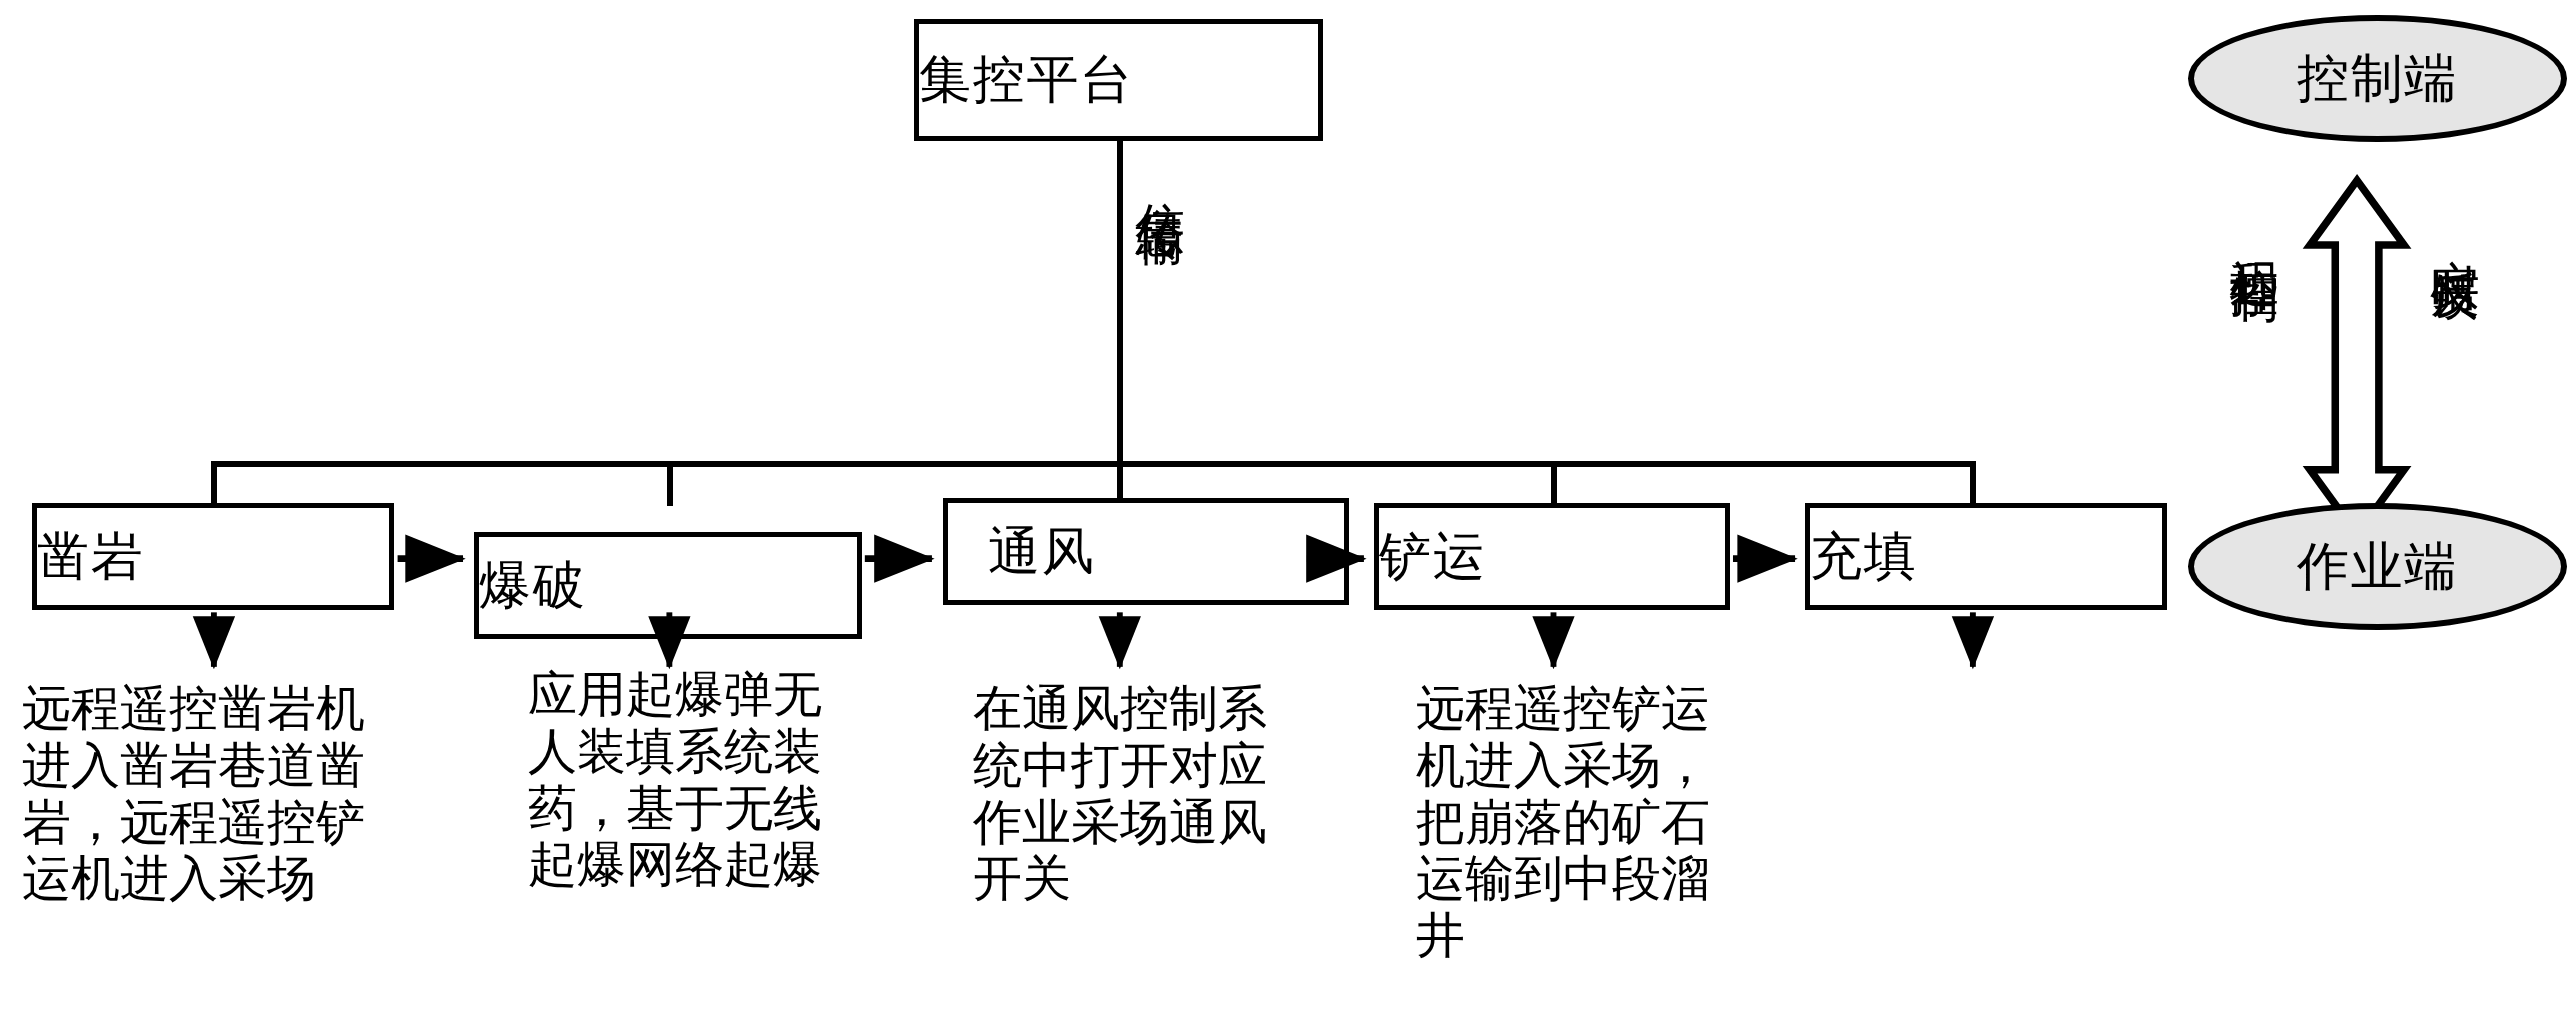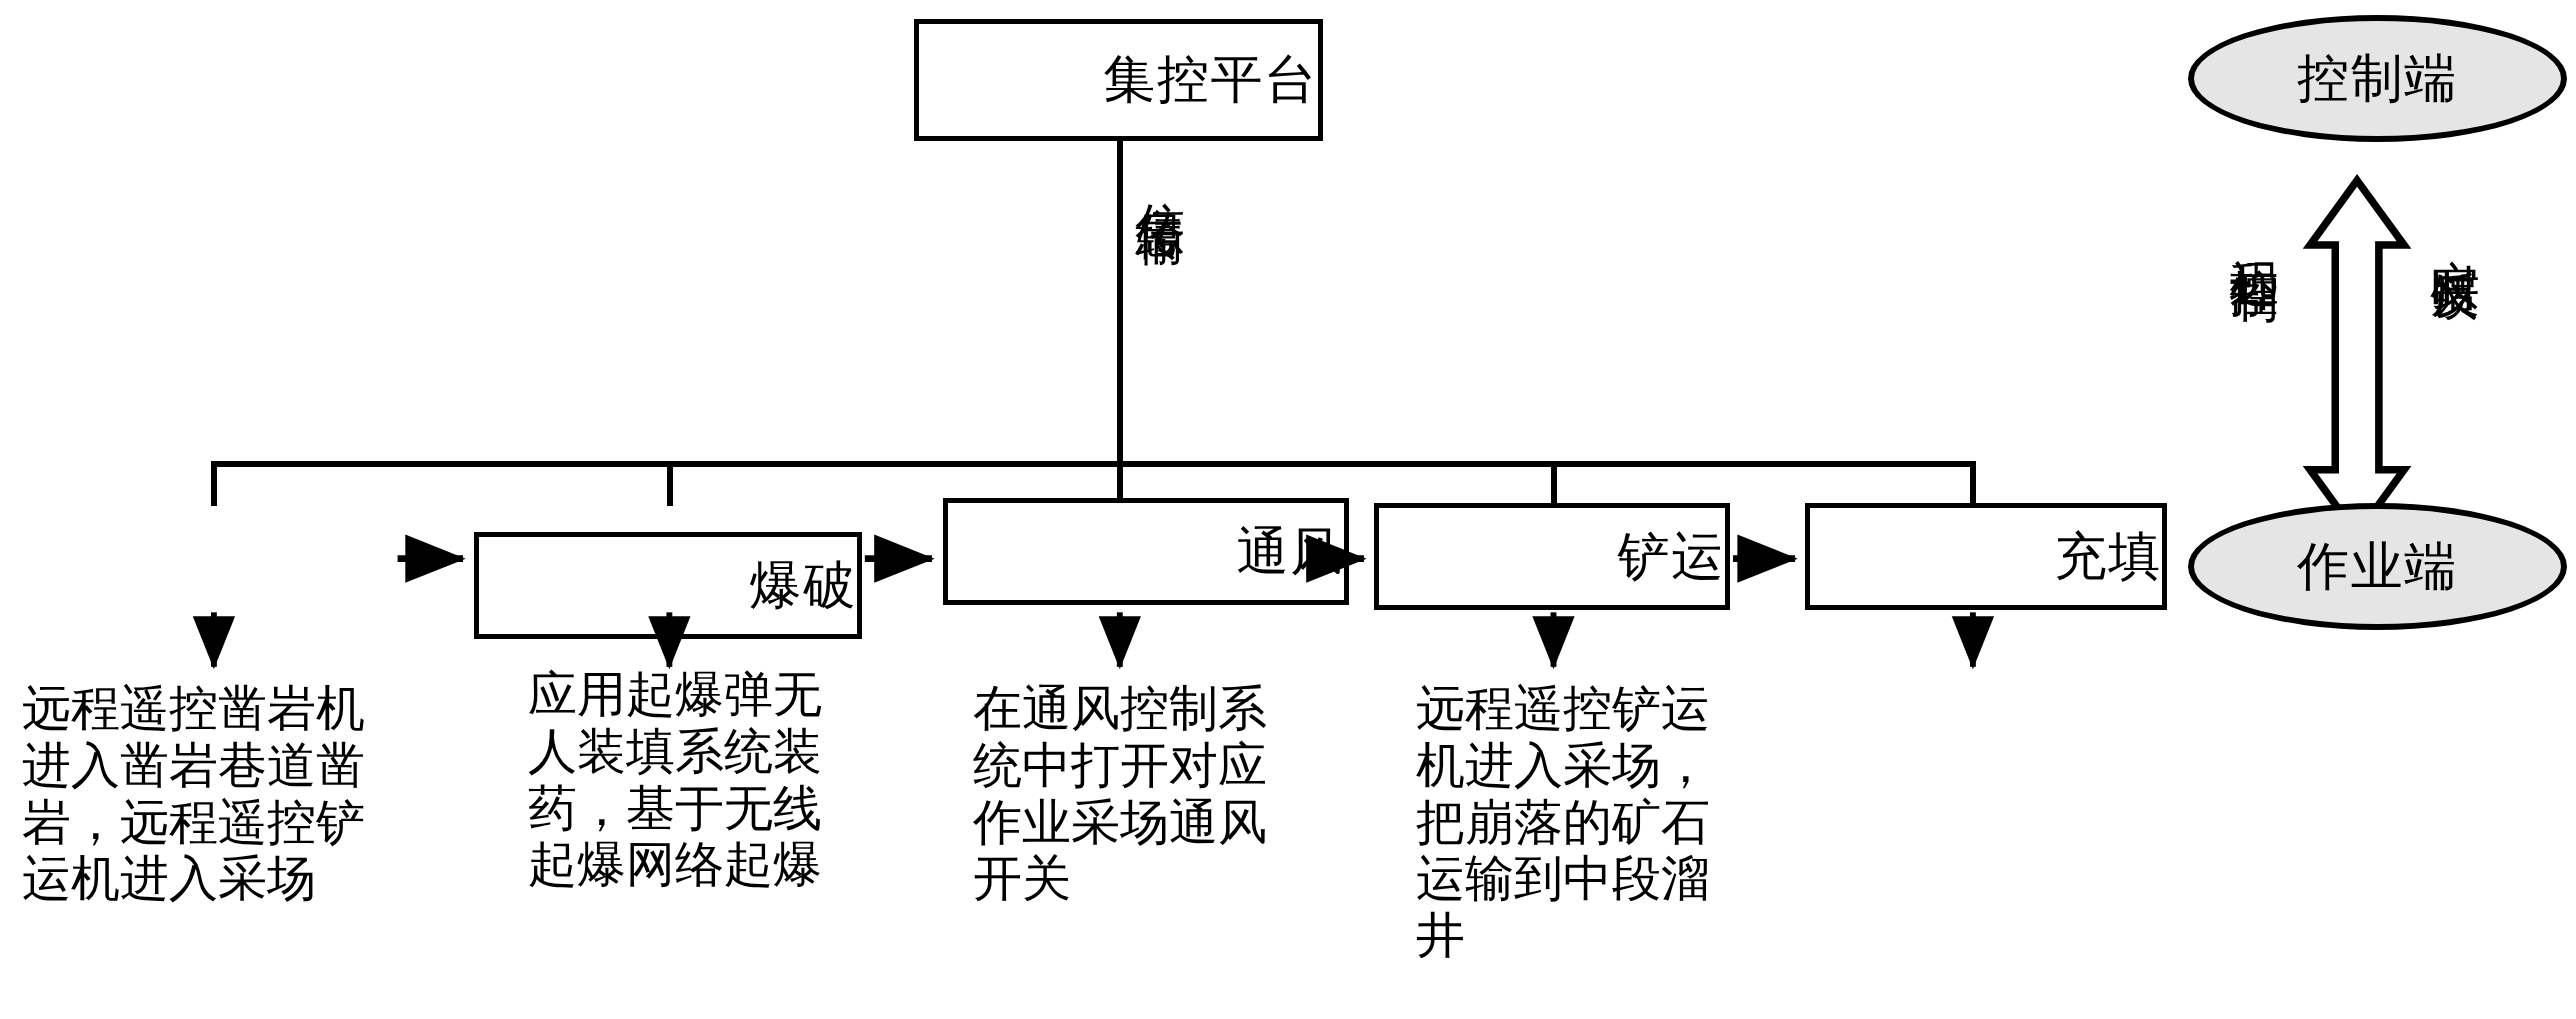--- a/index.html
+++ b/index.html
@@ -20,21 +20,21 @@
     overflow: hidden;
   }
   
   .box {
     position: absolute;
     border: 5.9px solid #000;
     background: #fff;
     box-sizing: border-box;
     display: flex;
     align-items: center;
-    justify-content: flex-end;
+    justify-content: flex-start;
   }
   .box .box-label {
     font-size: 52px;
     line-height: 1;
     letter-spacing: 1.7px;
     white-space: nowrap;
   }
   .line-v {
     position: absolute;
     background: #000;
@@ -113,20 +113,23 @@
   <div class="vlabel" style="left:1134px; top:164px;">信息传输</div>
 
   <div class="line-h" style="left:211px; top:461px; width:1765px;"></div>
 
   <div class="line-v" style="left:211px; top:461px; height:45px;"></div>
   <div class="line-v" style="left:667px; top:461px; height:45px;"></div>
   <div class="line-v" style="left:1117px; top:461px; height:45px;"></div>
   <div class="line-v" style="left:1551px; top:461px; height:45px;"></div>
   <div class="line-v" style="left:1970px; top:461px; height:45px;"></div>
 
+  <div class="box" style="left:32px; top:503px; width:362px; height:107px;">
+    <span class="box-label">凿岩</span>
+  </div>
 
   <div class="box" style="left:474px; top:503px; width:388px; height:107px;margin-top:29px;">
     <span class="box-label">爆破</span>
   </div>
 
   <div class="box" style="left:943px; top:498px; width:406px; height:107px;padding-left:40px;">
     <span class="box-label">通风</span>
   </div>
 
   <div class="box" style="left:1374px; top:503px; width:356px; height:107px;">

